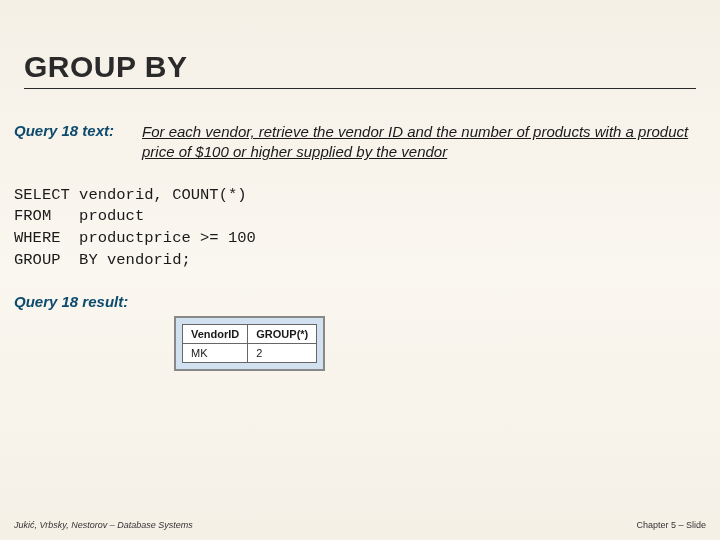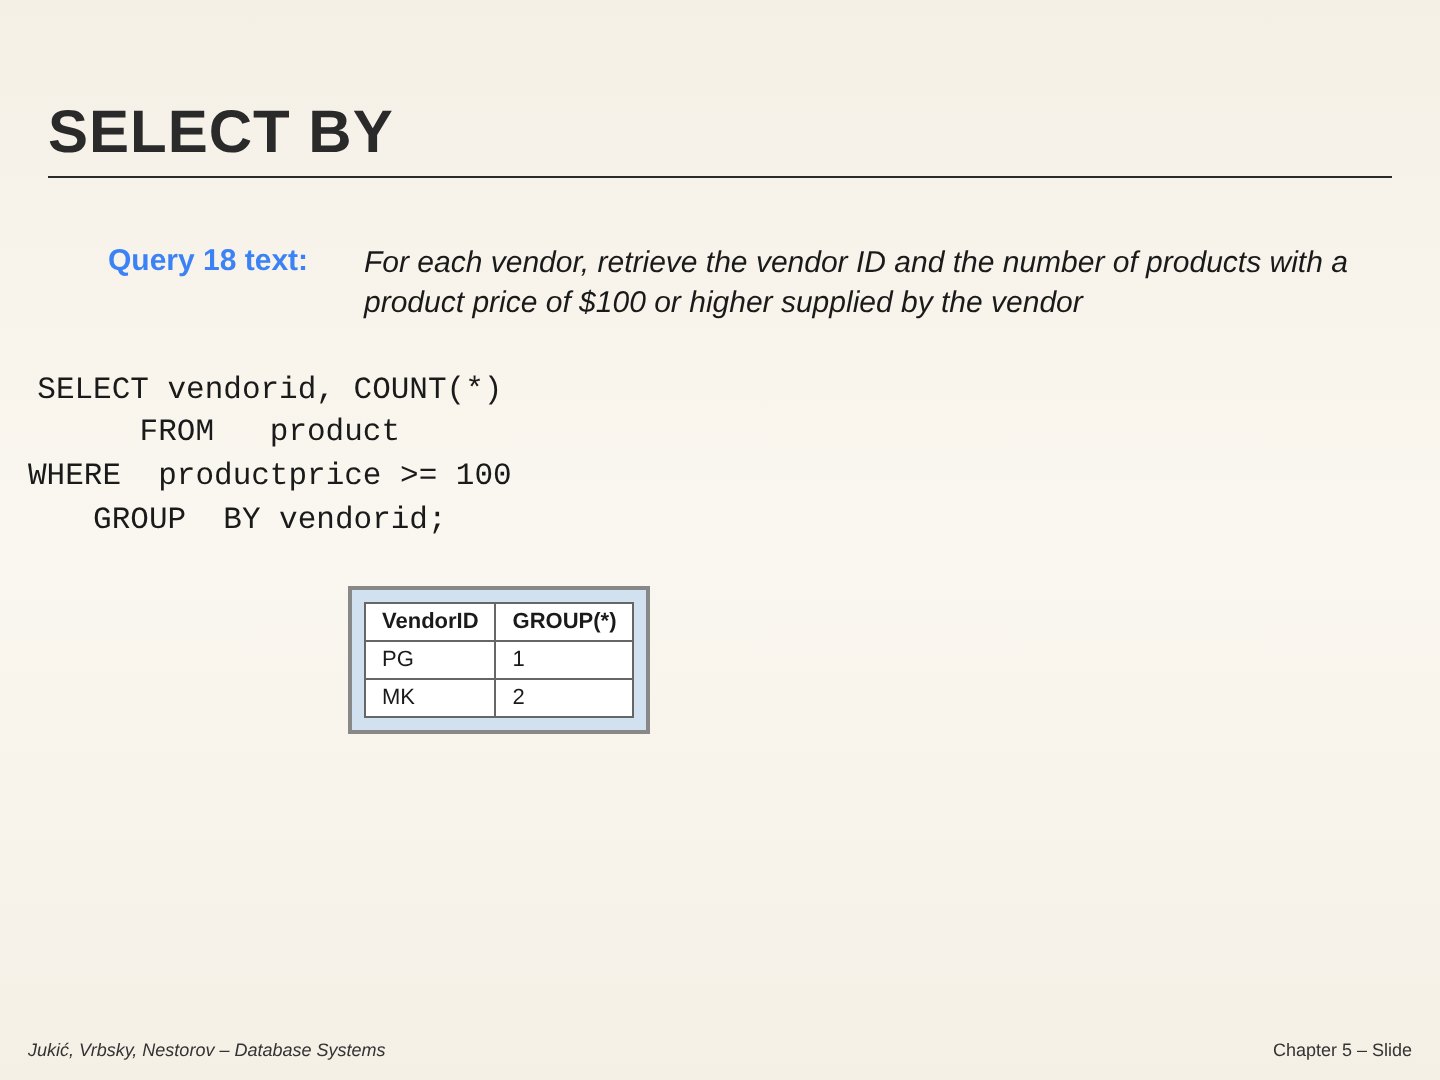--- a/index.html
+++ b/index.html
@@ -29,40 +29,40 @@
     left: 14px;
     right: 14px;
   }
   .row {
     display: flex;
     align-items: flex-start;
     margin-bottom: 22px;
   }
   .label {
     font-weight: bold;
+    font-style: italic;
     font-size: 15px;
-    color: #3b82f6;
+    color: #0c4a6e;
     width: 128px;
     flex-shrink: 0;
-    margin-left: 40px;
   }
   .body-text {
     font-size: 15px;
     font-style: italic;
     color: #1a1a1a;
     line-height: 1.35;
     flex: 1;
+    text-decoration: underline;
   }
   .sql-block {
     font-family: "Courier New", Courier, monospace;
     font-size: 15.5px;
     color: #1a1a1a;
     line-height: 1.4;
     white-space: pre;
-    text-align: center;
   }
   .result-area {
     margin-left: 160px;
     margin-top: 6px;
   }
   .result-wrap {
     background: #d1e1ef;
     border: 2px solid #888;
     display: inline-block;
     padding: 6px;
@@ -96,51 +96,50 @@
   .footer-left { font-style: italic; }
   .footer-center {
     position: absolute;
     left: 50%;
     transform: translateX(-50%);
   }
 </style>
 </head>
 <body>
 
-<div class="title">SELECT BY</div>
+<div class="title">GROUP BY</div>
 
 <div class="content">
 
   <div class="row">
     <div class="label">Query 18 text:</div>
     <div class="body-text">For each vendor, retrieve the vendor ID and the number of products with a product price of $100 or higher supplied by the vendor</div>
   </div>
 
   <div class="row">
     <div class="sql-block"><span>SELECT vendorid, COUNT(*)</span>
 <span>FROM   product</span>
 <span>WHERE  productprice &gt;= 100</span>
 <span>GROUP  BY vendorid;</span></div>
   </div>
 
+  <div class="row" style="margin-bottom:4px;">
+    <div class="label">Query 18 result:</div>
+  </div>
 
   <div class="result-area">
     <div class="result-wrap">
       <table class="result">
         <thead>
           <tr>
             <th>VendorID</th>
             <th>GROUP(*)</th>
           </tr>
         </thead>
         <tbody>
-          <tr>
-            <td>PG</td>
-            <td>1</td>
-          </tr>
           <tr>
             <td>MK</td>
             <td>2</td>
           </tr>
         </tbody>
       </table>
     </div>
   </div>
 
 </div>

